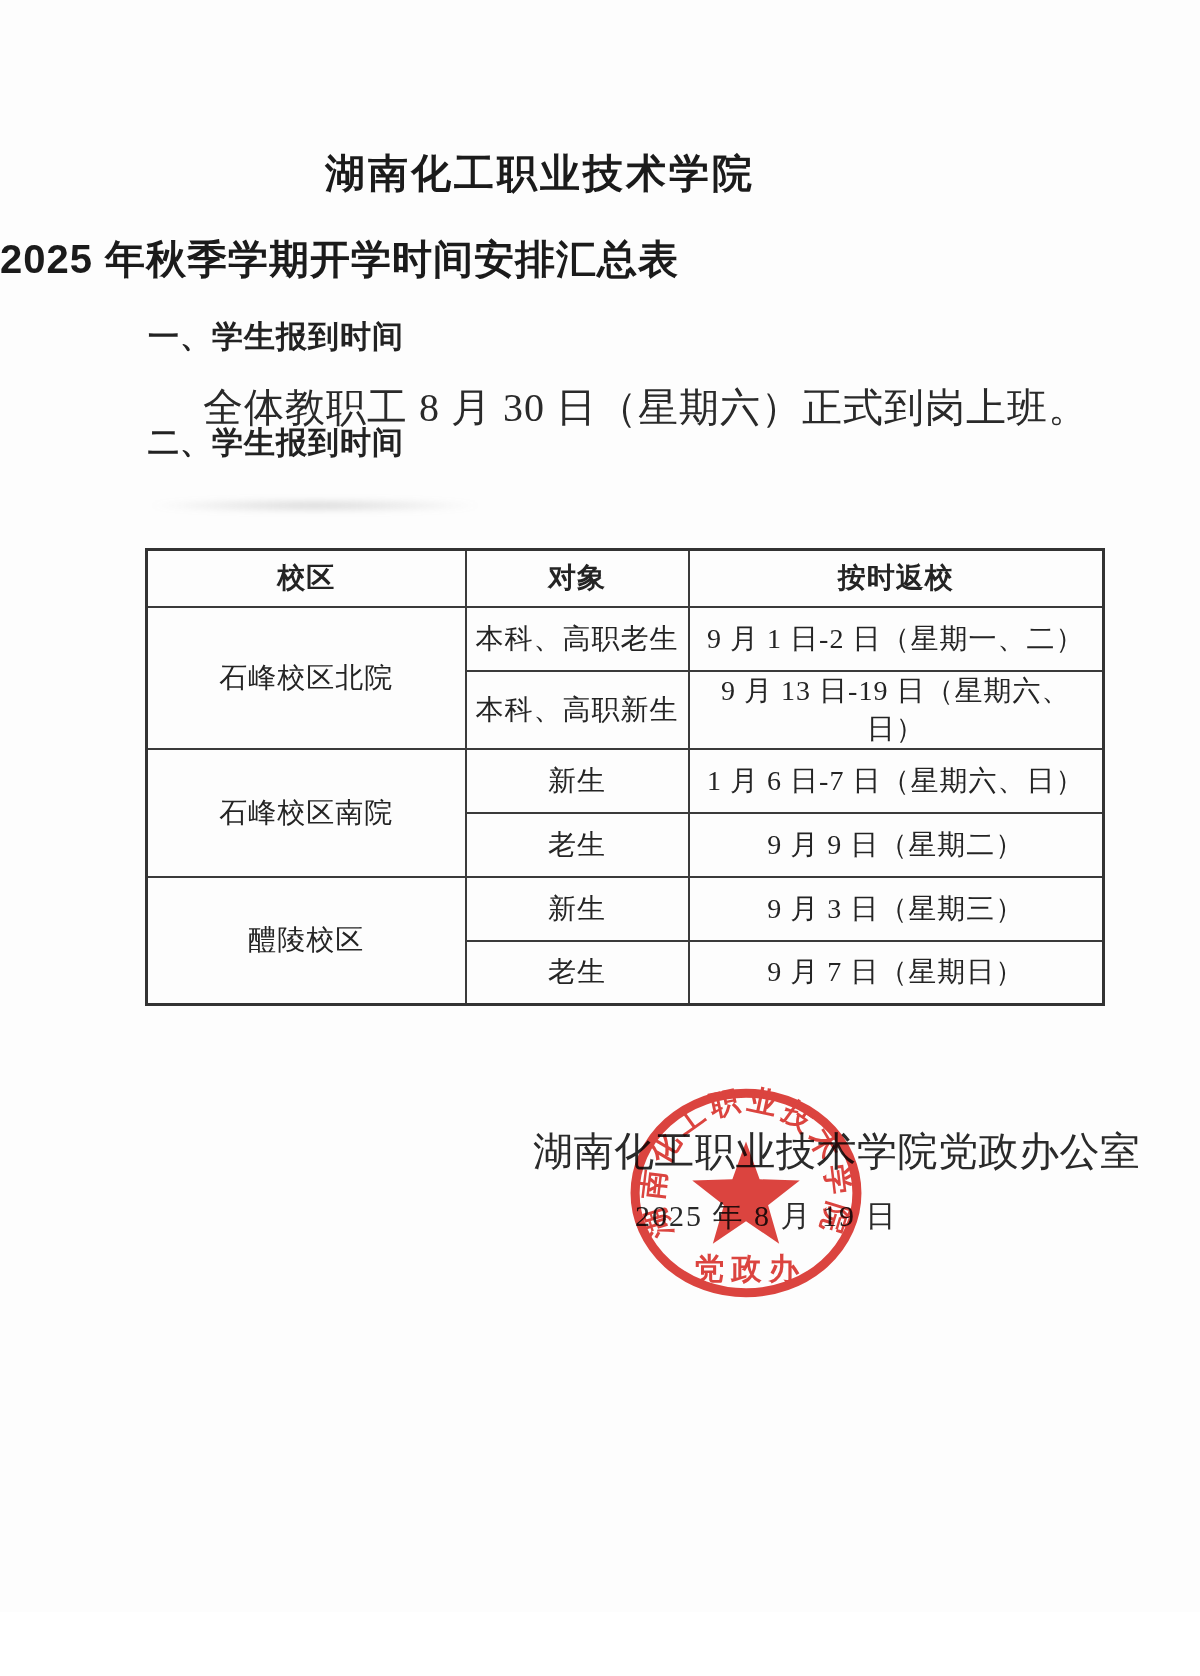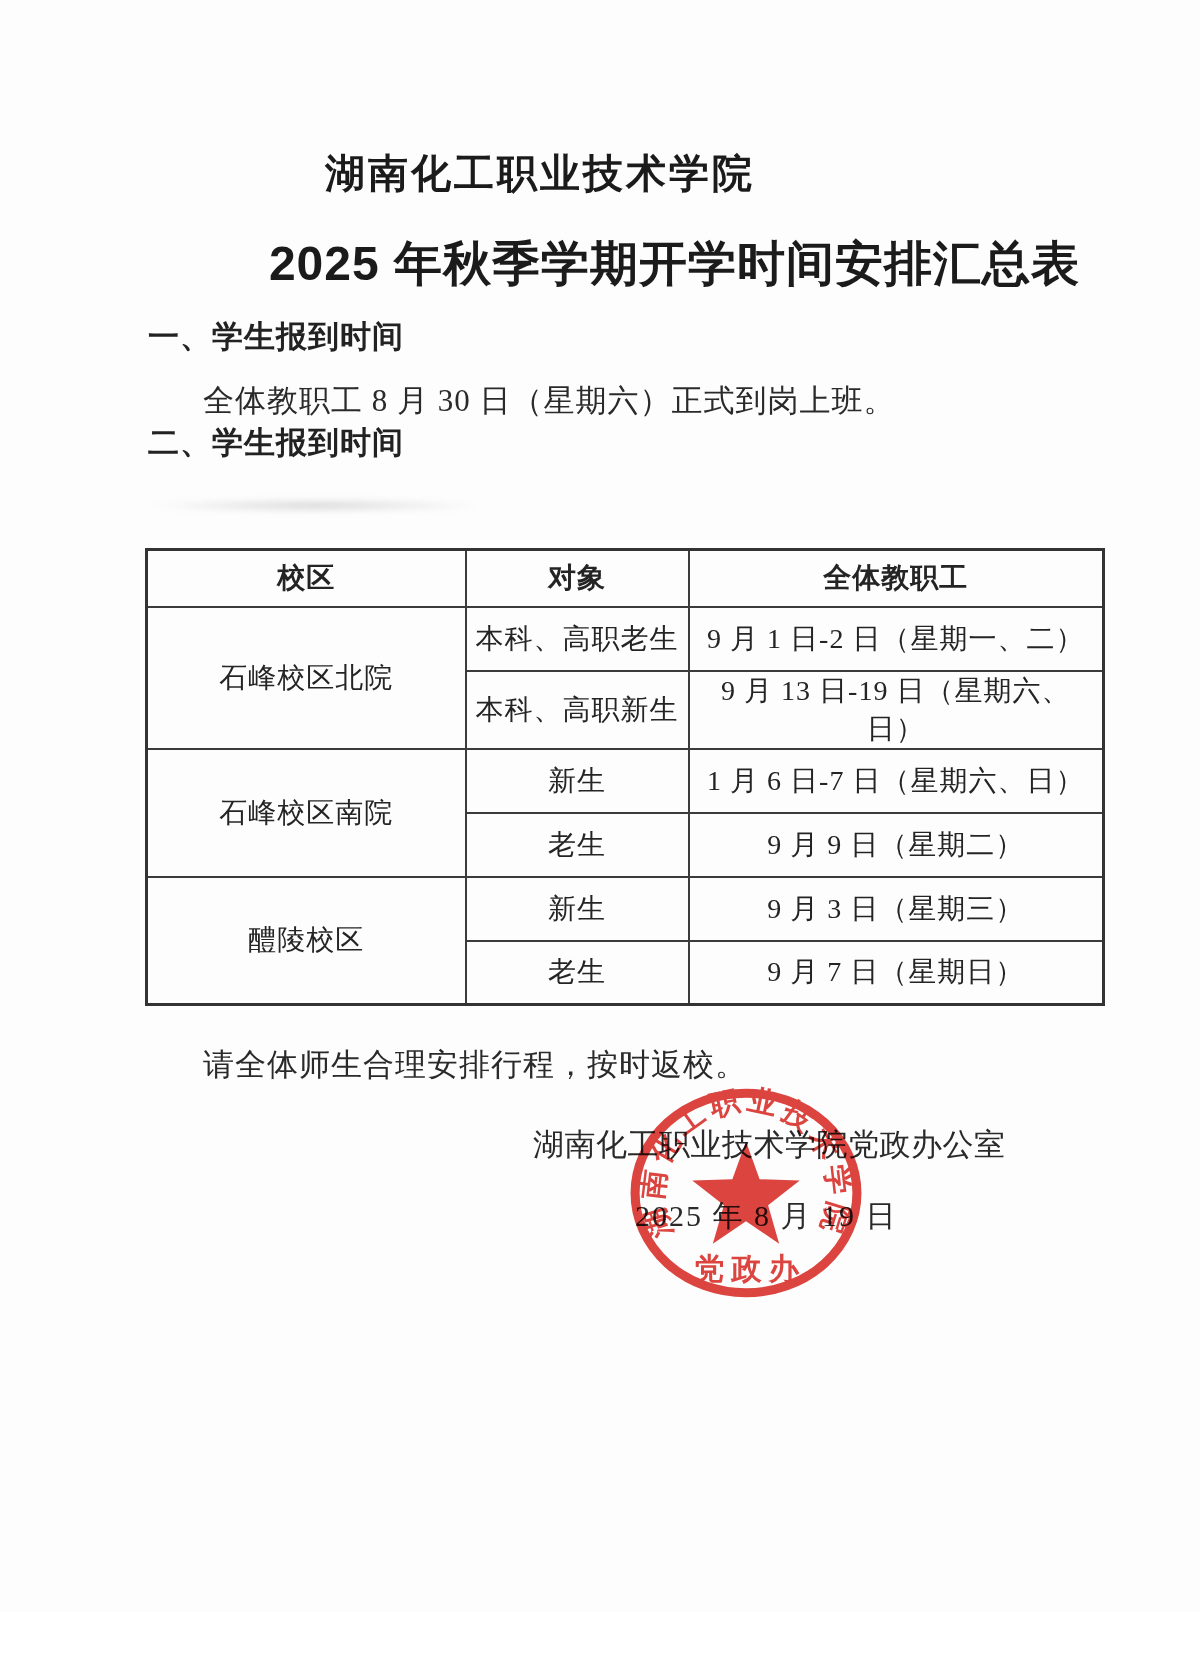--- a/index.html
+++ b/index.html
@@ -19,40 +19,40 @@
     text-align: center;
     font-family: "Liberation Sans", sans-serif;
     font-weight: bold;
     font-size: 40px;
     letter-spacing: 3px;
     color: #1b1b1b;
   }
   .subtitle {
     position: absolute;
     top: 232px; left: 0; width: 1080px;
-    text-align: right;
+    text-align: left;
     font-family: "Liberation Sans", sans-serif;
     font-weight: bold;
-    font-size: 48px;
+    font-size: 40px;
     letter-spacing: 1px;
     color: #1b1b1b;
   }
   .heading {
     position: absolute;
     font-family: "Liberation Sans", sans-serif;
     font-weight: bold;
     font-size: 31px;
     letter-spacing: 1px;
     color: #222222;
   }
   .h-staff { top: 316px; left: 148px; }
   .h-students { top: 422px; left: 148px; }
   .bodytext {
     position: absolute;
-    font-size: 31px;
+    font-size: 40px;
     letter-spacing: 1px;
     color: #2a2a2a;
   }
   .p-staff { top: 380px; left: 203px; }
   .p-note { top: 1044px; left: 203px; }
   .p-sig { top: 1124px; left: 533px; letter-spacing: 0.5px; }
   .p-date { top: 1196px; left: 635px; font-size: 30px; letter-spacing: 2px; }
   .smudge {
     position: absolute;
     top: 499px; left: 150px; width: 330px; height: 13px;
@@ -110,21 +110,21 @@
   <table class="sched">
     <colgroup>
         <col class="c1">
         <col class="c2">
         <col class="c3">
       </colgroup>
     <thead>
       <tr>
         <th>校区</th>
         <th>对象</th>
-        <th>全体教职工</th>
+        <th>按时返校</th>
       </tr>
     </thead>
     <tbody>
       <tr>
         <td rowspan="2">石峰校区北院</td>
         <td>本科、高职老生</td>
         <td>9 月 1 日-2 日（星期一、二）</td>
       </tr>
       <tr>
         <td>本科、高职新生</td>
@@ -144,21 +144,20 @@
         <td>新生</td>
         <td>9 月 3 日（星期三）</td>
       </tr>
       <tr>
         <td>老生</td>
         <td>9 月 7 日（星期日）</td>
       </tr>
     </tbody>
   </table>
 
-  <div class="bodytext p-note">请全体师生合理安排行程，按时返校。</div>
   <div class="bodytext p-sig">湖南化工职业技术学院党政办公室</div>
   <div class="bodytext p-date">2025 年 8 月 19 日</div>
 
   <svg class="seal" viewBox="0 0 240 214" aria-hidden="true">
     <ellipse cx="120" cy="107" rx="110" ry="99" fill="none" stroke-width="9" stroke="#d92a24"></ellipse>
     <polygon points="120,56 133.5,93.4 173.3,94.7 141.9,119.1 152.9,157.3 120,135 87.1,157.3 98.1,119.1 66.7,94.7 106.5,93.4" fill="#d92a24"></polygon>
     <path id="sealArc" d="M 52.8 154 A 82 82 0 1 1 187.2 154" fill="none"></path>
     <text font-size="29" letter-spacing="5" text-anchor="middle" fill="#d92a24">
       <textPath href="#sealArc" startOffset="50%">湖南化工职业技术学院</textPath>
     </text>

